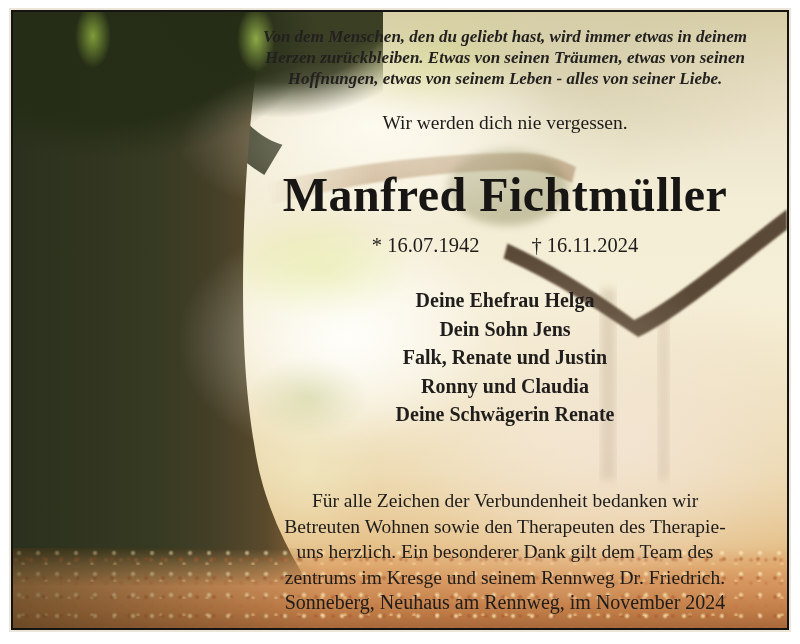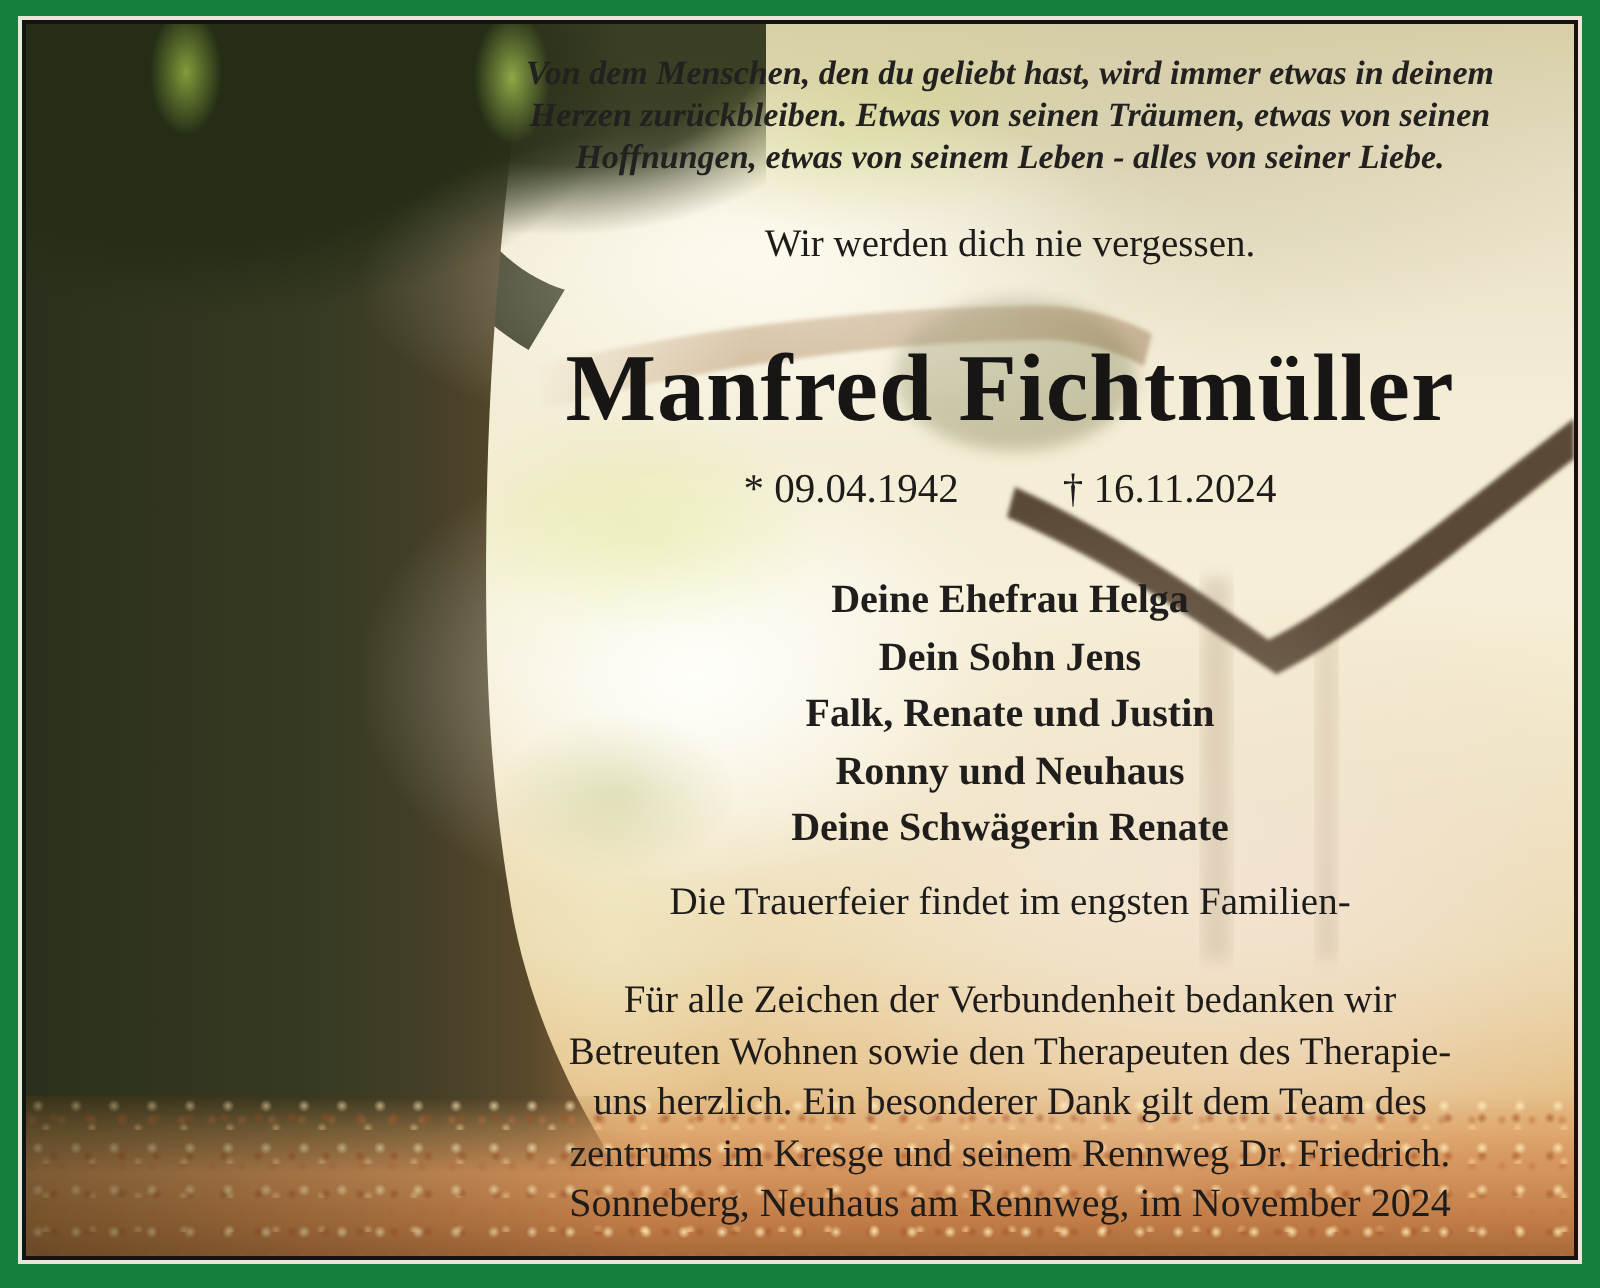--- a/index.html
+++ b/index.html
@@ -1,18 +1,18 @@
 <!DOCTYPE html>
 <html lang="de"><head>
 <meta charset="utf-8">
 <style>
   html,body{margin:0;padding:0;background:#000;}
   body{width:800px;height:644px;font-family:"Liberation Serif","DejaVu Serif",serif;}
 
-  .frame{width:800px;height:644px;box-sizing:border-box;background:#15803d;
+  .frame{width:800px;height:644px;box-sizing:border-box;background:#ffffff;
          padding:8px 9px 12px 9px;}
   .mat{width:100%;height:100%;box-sizing:border-box;border:2px solid #ece6d8;}
   .photo{width:100%;height:100%;box-sizing:border-box;border:2px solid #141311;
          position:relative;overflow:hidden;}
 
   
   .bg{position:absolute;inset:0;
     background:
       radial-gradient(ellipse 200px 150px at 335px 325px, rgba(255,255,250,.92), rgba(255,255,250,0) 70%),
       radial-gradient(ellipse 250px 120px at 360px 115px, rgba(255,253,242,.85), rgba(255,253,242,0) 75%),
@@ -135,34 +135,33 @@
         <div>Hoffnungen, etwas von seinem Leben - alles von seiner Liebe.</div>
       </div>
 
       <div class="tblock thanks">
         <div>Wir werden dich nie vergessen.</div>
       </div>
 
       <div class="tblock name">Manfred Fichtmüller</div>
 
       <div class="tblock dates">
-        <span>* 09.04.1942</span>
+        <span>* 16.07.1942</span>
         <span>† 16.11.2024</span>
       </div>
 
       <div class="tblock mourners">
         <div>Deine Ehefrau Helga</div>
         <div>Dein Sohn Jens</div>
         <div>Falk, Renate und Justin</div>
-        <div>Ronny und Neuhaus</div>
+        <div>Ronny und Claudia</div>
         <div>Deine Schwägerin Renate</div>
       </div>
 
       <div class="tblock funeral">
-        <div>Die Trauerfeier findet im engsten Familien-</div>
       </div>
 
       <div class="tblock ack">
         <div>Für alle Zeichen der Verbundenheit bedanken wir</div>
         <div>Betreuten Wohnen sowie den Therapeuten des Therapie-</div>
         <div>uns herzlich. Ein besonderer Dank gilt dem Team des</div>
         <div>zentrums im Kresge und seinem Rennweg Dr. Friedrich.</div>
       </div>
 
       <div class="tblock closing">

